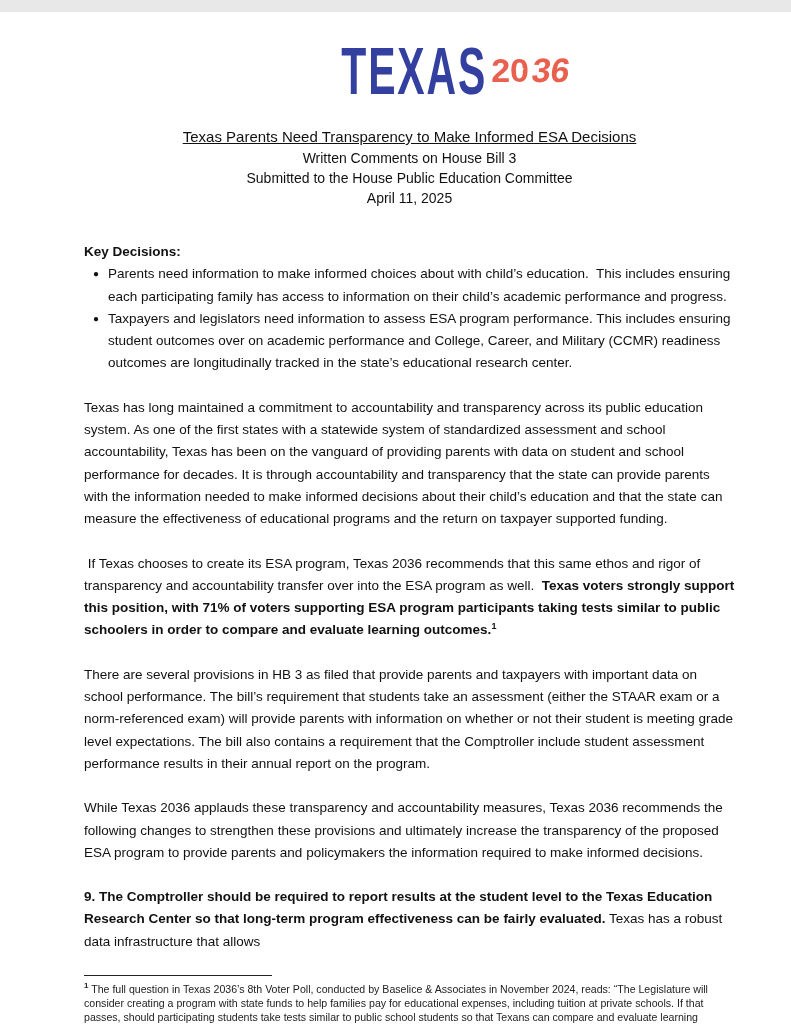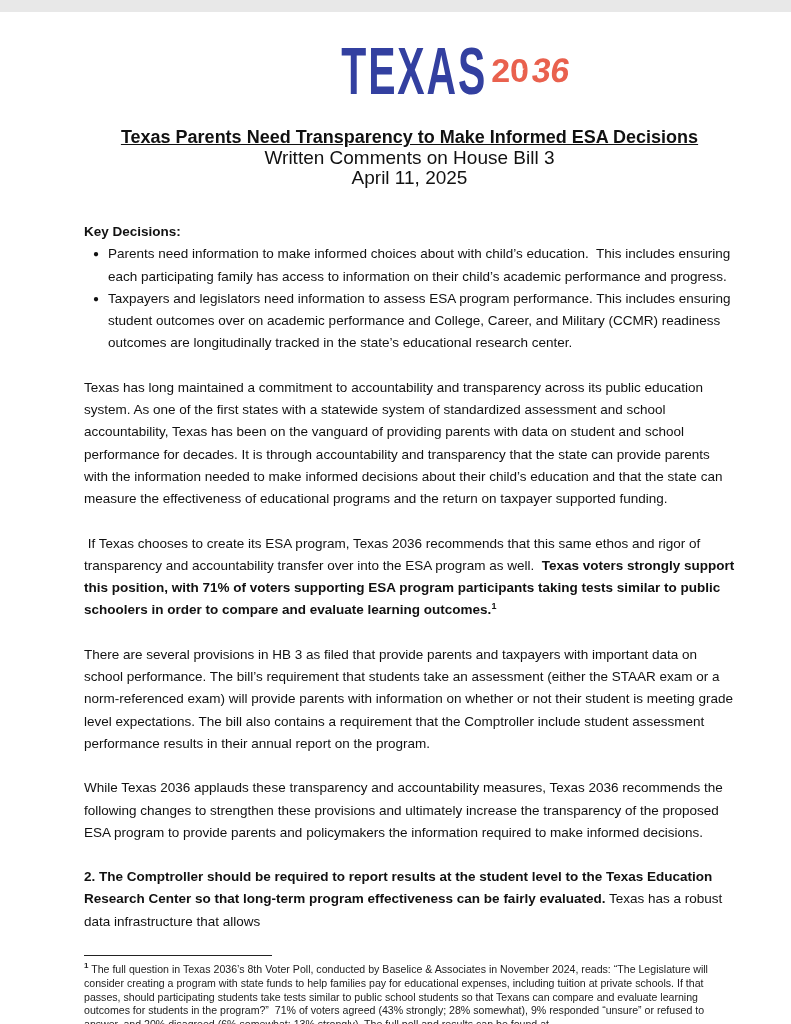--- a/index.html
+++ b/index.html
@@ -60,27 +60,27 @@
     color: #ffffff;
     font-size: 12px;
     line-height: 1;
   }
   
   .header {
     text-align: center;
     margin-bottom: 33px;
   }
   .doc-title {
-    font-size: 18px;
-    font-weight: 700;
+    font-size: 15px;
+    font-weight: 400;
     text-decoration: underline;
     line-height: 22px;
   }
   .subtitle {
-    font-size: 19px;
+    font-size: 14px;
     line-height: 20px;
   }
   
   .body-text {
     font-size: 13.5px;
     line-height: 22.3px;
   }
   .kt-heading {
     font-weight: 700;
     white-space: pre-wrap;
@@ -146,20 +146,21 @@
     <span class="logo-year">
         <span class="y20">20</span>
         <span class="y36">36</span>
         <span class="logo-star">★</span>
       </span>
   </div>
 
   <div class="header">
     <div class="doc-title">Texas Parents Need Transparency to Make Informed ESA Decisions</div>
     <div class="subtitle">Written Comments on House Bill 3</div>
+    <div class="subtitle">Submitted to the House Public Education Committee</div>
     <div class="subtitle">April 11, 2025</div>
   </div>
 
   <div class="body-text">
 
     <div class="kt-heading">Key Decisions:</div>
     <div class="bullets">
       <div class="bullet-row">
         <span class="bullet-dot">●</span>
         <span class="bullet-text">Parents need information to make informed choices about with child’s education.  This includes ensuring each participating family has access to information on their child’s academic performance and progress.</span>
@@ -171,19 +172,19 @@
     </div>
 
     <p class="para">Texas has long maintained a commitment to accountability and transparency across its public education system. As one of the first states with a statewide system of standardized assessment and school accountability, Texas has been on the vanguard of providing parents with data on student and school performance for decades. It is through accountability and transparency that the state can provide parents with the information needed to make informed decisions about their child’s education and that the state can measure the effectiveness of educational programs and the return on taxpayer supported funding.</p>
 
     <p class="para"><span> If Texas chooses to create its ESA program, Texas 2036 recommends that this same ethos and rigor of transparency and accountability transfer over into the ESA program as well.  </span><span class="bold">Texas voters strongly support this position, with 71% of voters supporting ESA program participants taking tests similar to public schoolers in order to compare and evaluate learning outcomes.</span><sup class="fn-ref">1</sup></p>
 
     <p class="para">There are several provisions in HB 3 as filed that provide parents and taxpayers with important data on school performance. The bill’s requirement that students take an assessment (either the STAAR exam or a norm-referenced exam) will provide parents with information on whether or not their student is meeting grade level expectations. The bill also contains a requirement that the Comptroller include student assessment performance results in their annual report on the program.</p>
 
     <p class="para">While Texas 2036 applauds these transparency and accountability measures, Texas 2036 recommends the following changes to strengthen these provisions and ultimately increase the transparency of the proposed ESA program to provide parents and policymakers the information required to make informed decisions.</p>
 
-    <p class="para"><span class="bold">2. The Comptroller should be required to report results at the student level to the Texas Education Research Center so that long-term program effectiveness can be fairly evaluated.</span><span> Texas has a robust data infrastructure that allows</span></p>
+    <p class="para"><span class="bold">9. The Comptroller should be required to report results at the student level to the Texas Education Research Center so that long-term program effectiveness can be fairly evaluated.</span><span> Texas has a robust data infrastructure that allows</span></p>
 
     <hr class="footnote-divider">
     <div class="footnote"><sup>1</sup><span> The full question in Texas 2036’s 8th Voter Poll, conducted by Baselice &amp; Associates in November 2024, reads: “The Legislature will consider creating a program with state funds to help families pay for educational expenses, including tuition at private schools. If that passes, should participating students take tests similar to public school students so that Texans can compare and evaluate learning outcomes for students in the program?”  71% of voters agreed (43% strongly; 28% somewhat), 9% responded “unsure” or refused to answer, and 20% disagreed (6% somewhat; 13% strongly). The full poll and results can be found at </span></div>
 
   </div>
 </div>
 
 </body></html>

